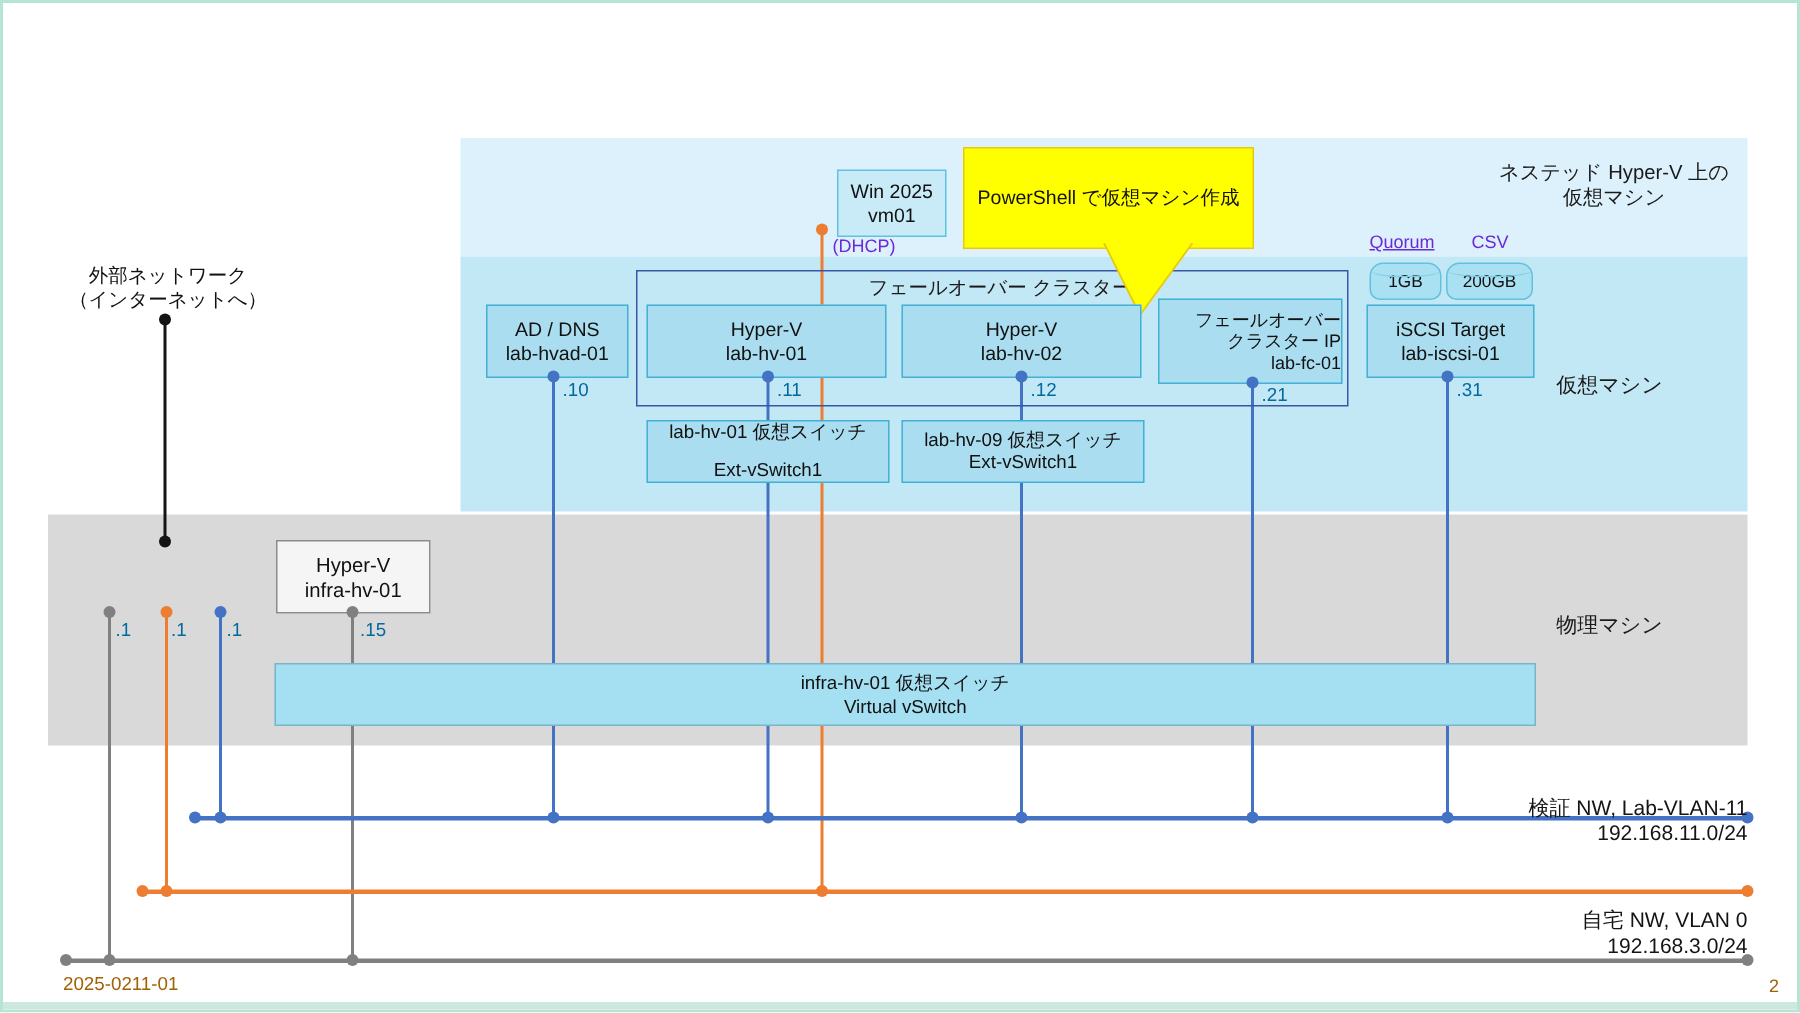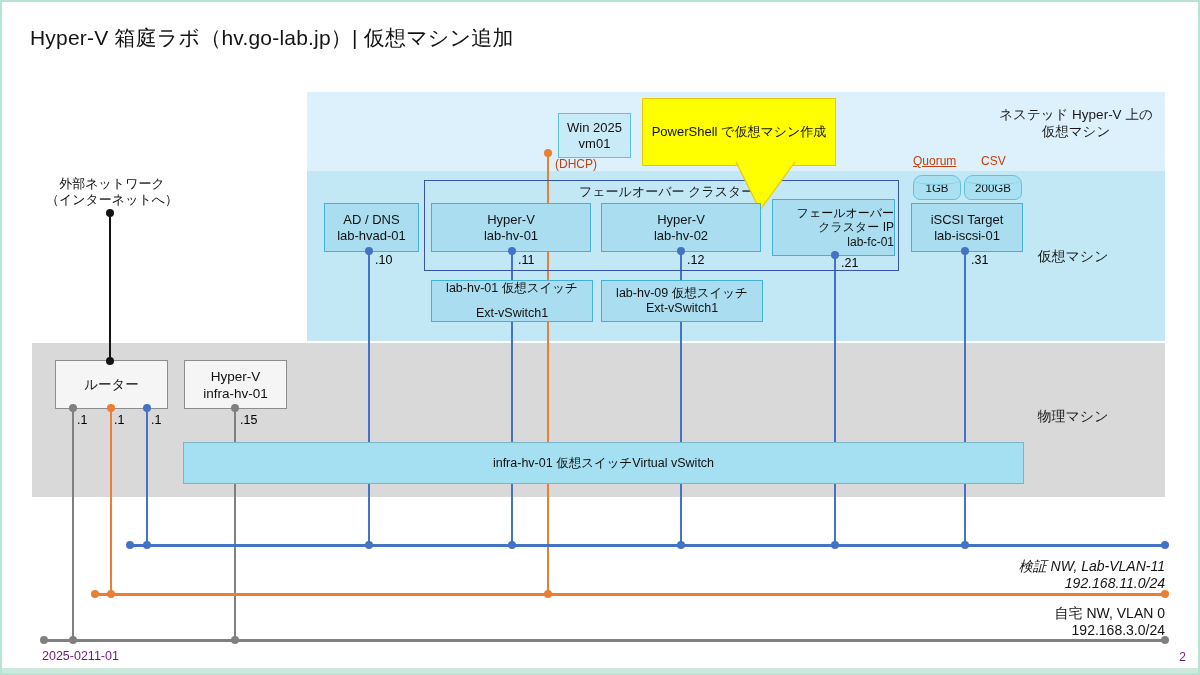--- a/index.html
+++ b/index.html
@@ -28,42 +28,41 @@
   
   .node{position:absolute;background:#a9ddef;border:1px solid #43b0d6;
         display:flex;flex-direction:column;align-items:center;justify-content:center;
         font-size:13px;line-height:16px;text-align:center;color:#111;}
   .node-light{background:#c9ebf7;border-color:#5ec4de;margin-left:46px;}
   .node-sm{font-size:12px;line-height:14.5px;}
   .graybox{position:absolute;background:#f5f5f5;border:1px solid #8c8c8c;
         display:flex;flex-direction:column;align-items:center;justify-content:center;
         font-size:13.5px;line-height:17px;text-align:center;color:#111;}
   .switchbox{position:absolute;background:#a5dff2;border:1px solid #79b4c9;
-        display:flex;align-items:center;justify-content:center;
+        display:flex;flex-direction:column;align-items:center;justify-content:center;
         font-size:12.5px;line-height:16px;text-align:center;color:#111;}
   .frame{position:absolute;border:1.5px solid #3a55a8;background:transparent;}
   .frame-label{position:absolute;font-size:13px;color:#1a1a1a;white-space:nowrap;}
-  .iplabel{position:absolute;font-size:12.5px;color:#000000;}
-  .smalltext{position:absolute;font-size:12px;color:#c2410c;}
+  .iplabel{position:absolute;font-size:12.5px;color:#0369a1;}
+  .smalltext{position:absolute;font-size:12px;color:#6d28d9;}
   .cyl{position:absolute;background:#a9e0f2;border:1px solid #62c1dd;border-radius:9px 9px 7px 7px;
        display:flex;align-items:center;justify-content:center;font-size:11.5px;color:#111;}
   .cyl::before{content:"";position:absolute;left:0;right:0;top:0;height:8px;
        border-bottom:1px solid #7fcde4;border-radius:50%;}
   .callout{position:absolute;background:#ffff00;border:1px solid #e8c90a;
        display:flex;align-items:center;justify-content:center;font-size:13px;color:#111;}
   .netlabel{position:absolute;text-align:right;font-size:14px;line-height:16.5px;color:#141414;}
-  .footer{position:absolute;font-size:12.5px;color:#701a75;}
+  .footer{position:absolute;font-size:12.5px;color:#a16207;}
   .bottombar{position:absolute;left:0px;bottom:0px;width:100%;height:5px;background:#cde9dd;}
 </style>
 </head>
 <body>
 
 <div class="slide">
 
-  <div class="abs title">Hyper-V 箱庭ラボ（hv.go-lab.jp）| 仮想マシン追加</div>
 
   <div class="band band-nested"></div>
   <div class="band band-vm"></div>
   <div class="band band-phys"></div>
 
   <div class="abs band-label" style="left:985px;top:104px;width:178px;">
     <div>ネステッド Hyper-V 上の</div>
     <div>仮想マシン</div>
   </div>
   <div class="abs band-label" style="left:1018px;top:246px;width:106px;font-size:14px;">仮想マシン</div>
@@ -147,23 +146,20 @@
 
   <div class="node" style="left:429px;top:278px;width:160px;height:40px;font-size:12.5px;line-height:15.5px;justify-content:space-between;">
     <div>lab-hv-01 仮想スイッチ</div>
     <div>Ext-vSwitch1</div>
   </div>
   <div class="node" style="left:599px;top:278px;width:160px;height:40px;font-size:12.5px;line-height:15.5px;">
     <div>lab-hv-09 仮想スイッチ</div>
     <div>Ext-vSwitch1</div>
   </div>
 
-  <div class="graybox" style="left:53px;top:358px;width:111px;height:47px;">
-    <div>ルーター</div>
-  </div>
   <div class="graybox" style="left:182px;top:358px;width:101px;height:47px;">
     <div>Hyper-V</div>
     <div>infra-hv-01</div>
   </div>
   <div class="iplabel" style="left:75px;top:411px;">.1</div>
   <div class="iplabel" style="left:112px;top:411px;">.1</div>
   <div class="iplabel" style="left:149px;top:411px;">.1</div>
   <div class="iplabel" style="left:238px;top:411px;">.15</div>
 
   <div class="switchbox" style="left:181px;top:440px;width:839px;height:40px;">
@@ -196,21 +192,21 @@
   <div class="dot d-orange" style="left:93px;top:592px;"></div>
   <div class="dot d-orange" style="left:109px;top:592px;"></div>
   <div class="dot d-orange" style="left:546px;top:592px;"></div>
   <div class="dot d-orange" style="left:1163px;top:592px;"></div>
 
   <div class="dot d-gray" style="left:42px;top:638px;"></div>
   <div class="dot d-gray" style="left:71px;top:638px;"></div>
   <div class="dot d-gray" style="left:233px;top:638px;"></div>
   <div class="dot d-gray" style="left:1163px;top:638px;"></div>
 
-  <div class="netlabel" style="right:33px;top:556px;width:300px;font-style:italic;">
+  <div class="netlabel" style="right:33px;top:528px;width:300px;">
     <div>検証 NW, Lab-VLAN-11</div>
     <div>192.168.11.0/24</div>
   </div>
   <div class="netlabel" style="right:33px;top:603px;width:300px;">
     <div>自宅 NW, VLAN 0</div>
     <div>192.168.3.0/24</div>
   </div>
 
   <div class="footer" style="left:40px;top:647px;">2025-0211-01</div>
   <div class="footer" style="right:12px;top:648px;font-size:12px;">2</div>

